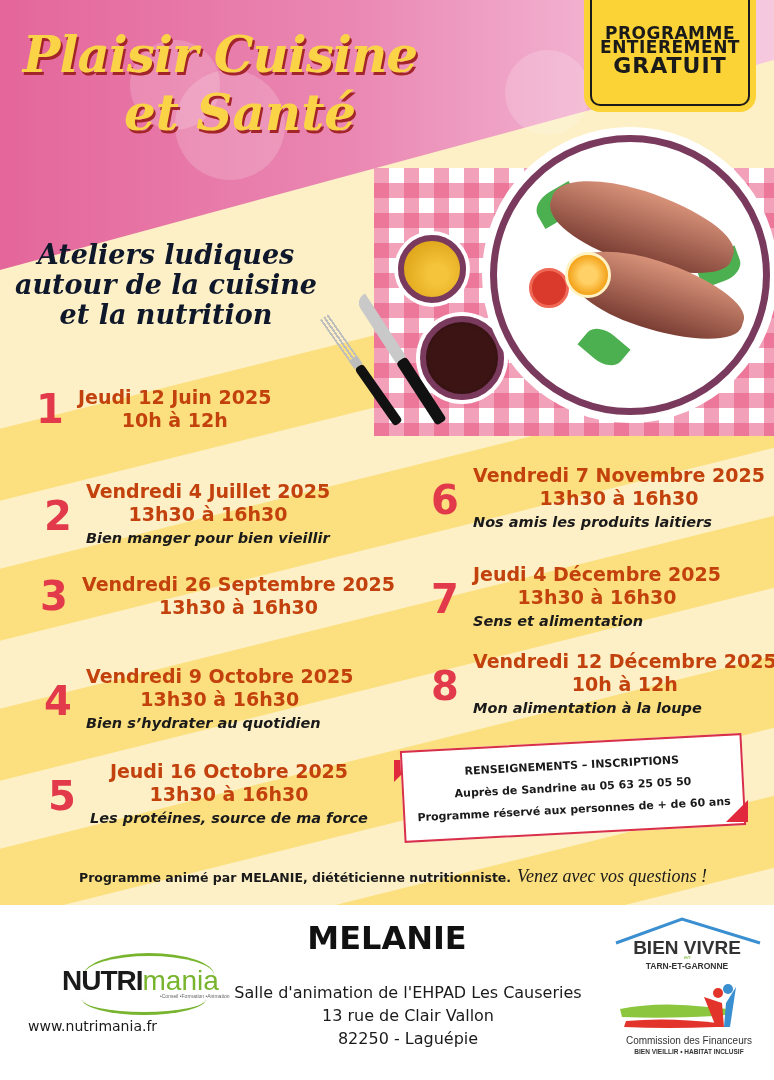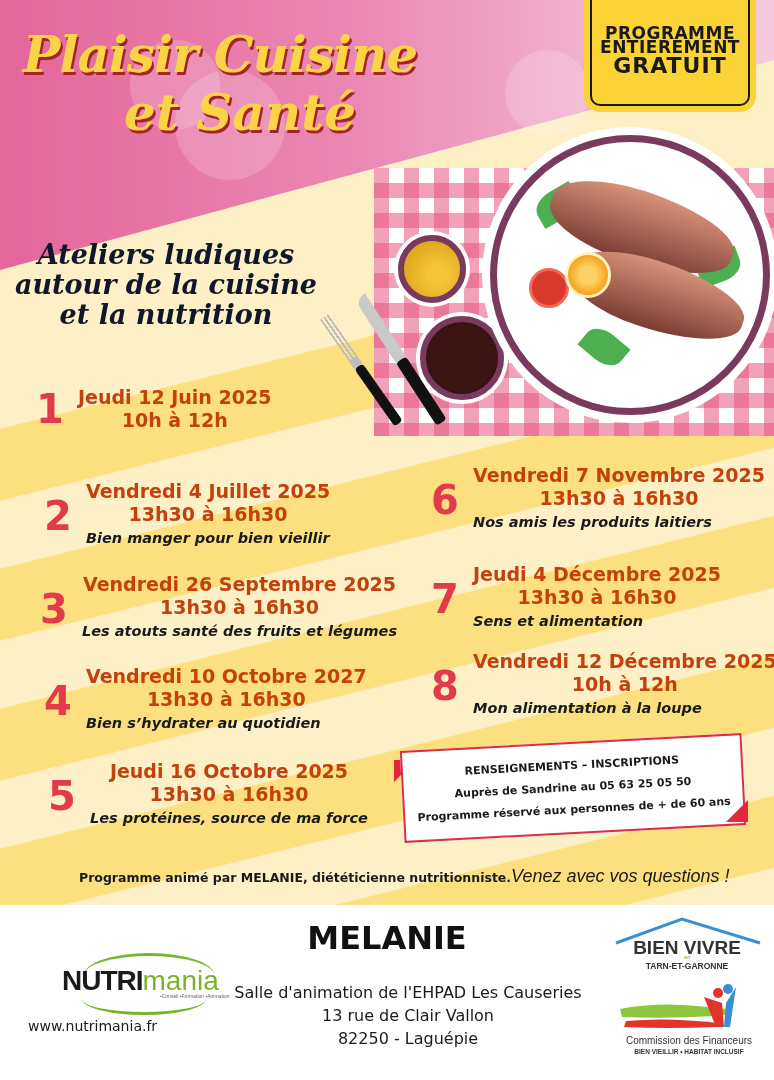--- a/index.html
+++ b/index.html
@@ -76,21 +76,21 @@
   .info-box { position: absolute; left: 402px; top: 742px; width: 342px; height: 92px;
     background: #fff; border: 2px solid #d9304a; transform: rotate(-3deg);
     display: flex; flex-direction: column; align-items: center; justify-content: center; }
   .info-box span { font-family: "DejaVu Sans", sans-serif; font-weight: bold; color: #1a1a1a; font-size: 11px; line-height: 22px; display: block; }
   .corner { position: absolute; width: 0; height: 0; }
   .corner.tl { left: 394px; top: 760px; border-top: 22px solid #e1283c; border-right: 22px solid transparent; }
   .corner.br { left: 726px; top: 800px; border-bottom: 22px solid #e1283c; border-left: 22px solid transparent; }
 
   .animator { position: absolute; left: 34px; top: 866px; display: flex; align-items: baseline; white-space: nowrap; }
   .animator .plain { font-family: "DejaVu Sans", sans-serif; font-weight: bold; font-size: 12.5px; color: #1a1a1a; margin-left: 45px; }
-  .animator .script { font-family: Liberation Sans, sans-serif; font-style: italic; font-size: 18px; color: #1a1a1a; }
+  .animator .script { font-family: Liberation Serif, serif; font-style: italic; font-size: 18px; color: #1a1a1a; margin-left: 6px; }
 
   
   .footer { position: absolute; left: 0; top: 905px; width: 774px; height: 175px; background: #fff; }
   .nutri { position: absolute; left: 26px; top: 48px; width: 152px; height: 70px; margin-left: 36px; }
   .nutri .ring-top { position: absolute; left: 22px; top: 0; width: 130px; height: 22px; border-top: 3px solid #79b42f; border-radius: 50% 50% 0 0 / 100% 100% 0 0; }
   .nutri .brand { position: absolute; left: 0; top: 14px; font-family: "Liberation Sans", sans-serif; font-size: 28px; line-height: 28px; white-space: nowrap; }
   .nutri .brand b { color: #1a1a1a; font-weight: bold; letter-spacing: -1px; }
   .nutri .brand i { color: #79b42f; font-style: normal; }
   .nutri .tag { position: absolute; left: 98px; top: 40px; font-size: 5px; color: #666; white-space: nowrap; }
   .nutri .ring-bot { position: absolute; left: 20px; top: 46px; width: 124px; height: 16px; border-bottom: 3px solid #79b42f; border-radius: 0 0 50% 50% / 0 0 100% 100%; }
@@ -179,27 +179,26 @@
       <span class="date">Vendredi 4 Juillet 2025</span>
       <span class="time">13h30 à 16h30</span>
       <span class="topic">Bien manger pour bien vieillir</span>
     </div>
   </div>
   <div class="session" style="left:34px;top:573px">
     <span class="num">3</span>
     <div class="body">
       <span class="date">Vendredi 26 Septembre 2025</span>
       <span class="time">13h30 à 16h30</span>
-      <span class="topic">Les atouts santé des fruits et légumes</span>
     </div>
   </div>
   <div class="session" style="left:38px;top:665px">
     <span class="num">4</span>
     <div class="body">
-      <span class="date">Vendredi 10 Octobre 2027</span>
+      <span class="date">Vendredi 9 Octobre 2025</span>
       <span class="time">13h30 à 16h30</span>
       <span class="topic">Bien s’hydrater au quotidien</span>
     </div>
   </div>
   <div class="session" style="left:42px;top:760px">
     <span class="num">5</span>
     <div class="body">
       <span class="date">Jeudi 16 Octobre 2025</span>
       <span class="time">13h30 à 16h30</span>
       <span class="topic">Les protéines, source de ma force</span>

